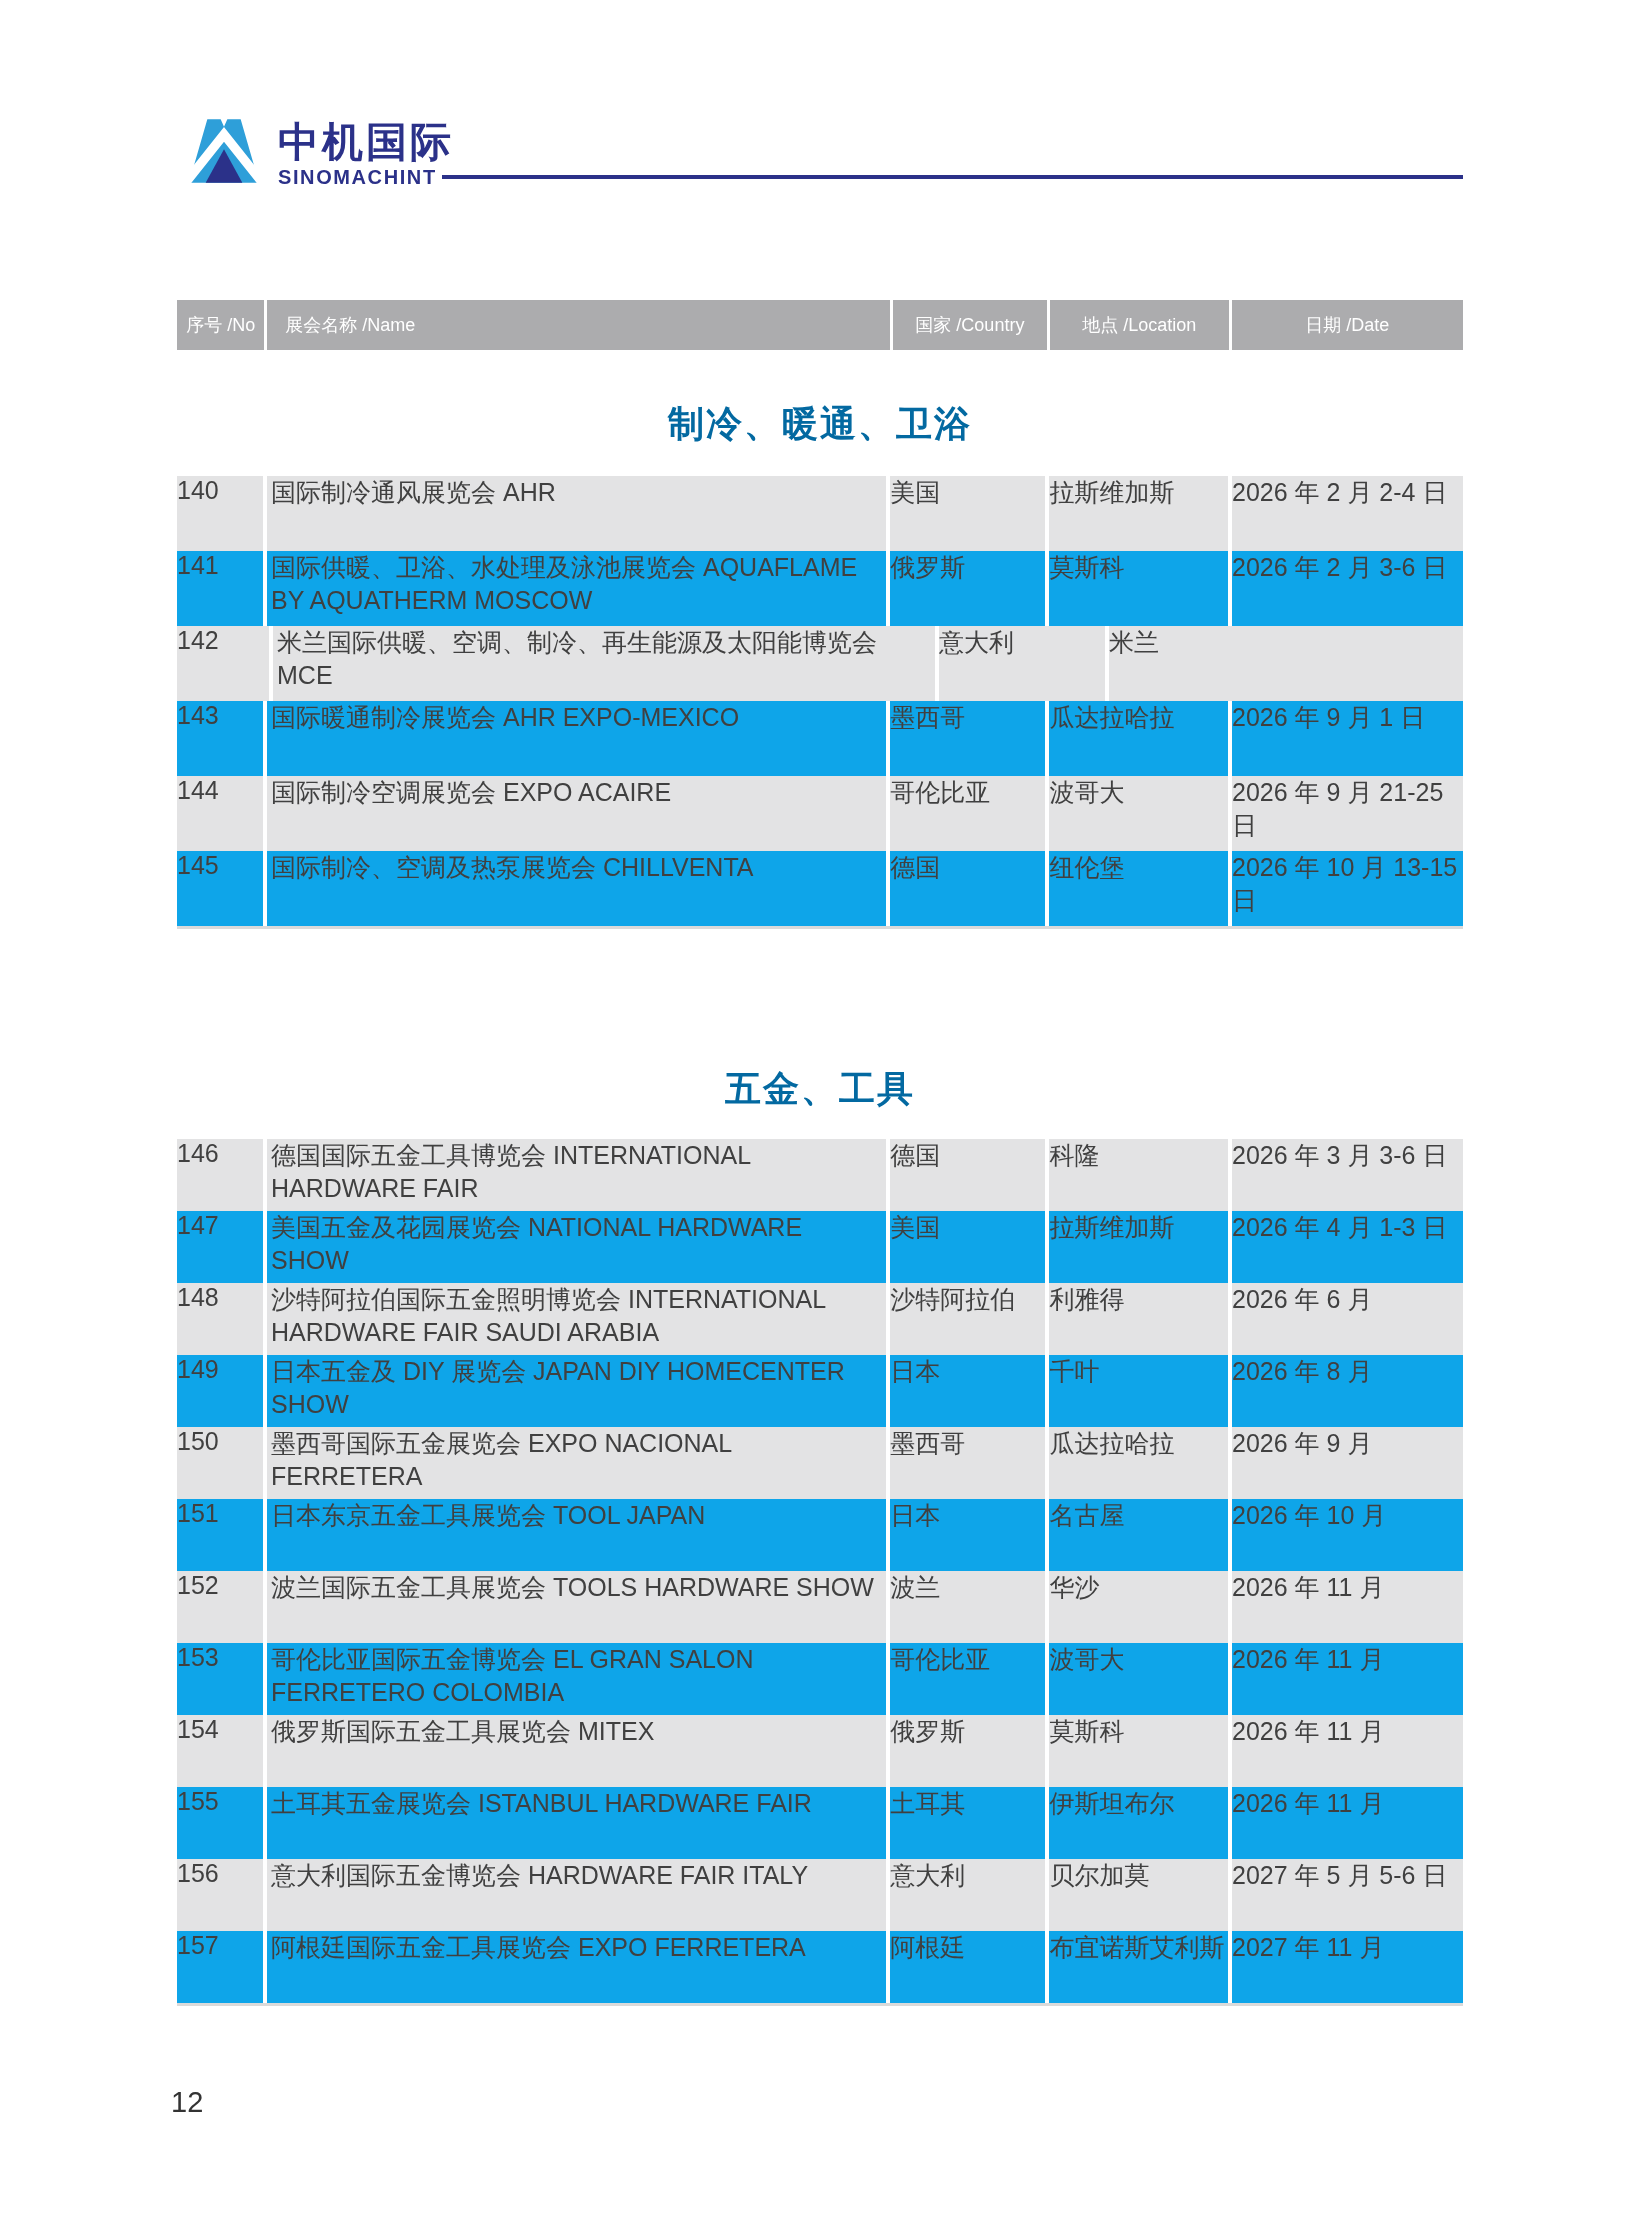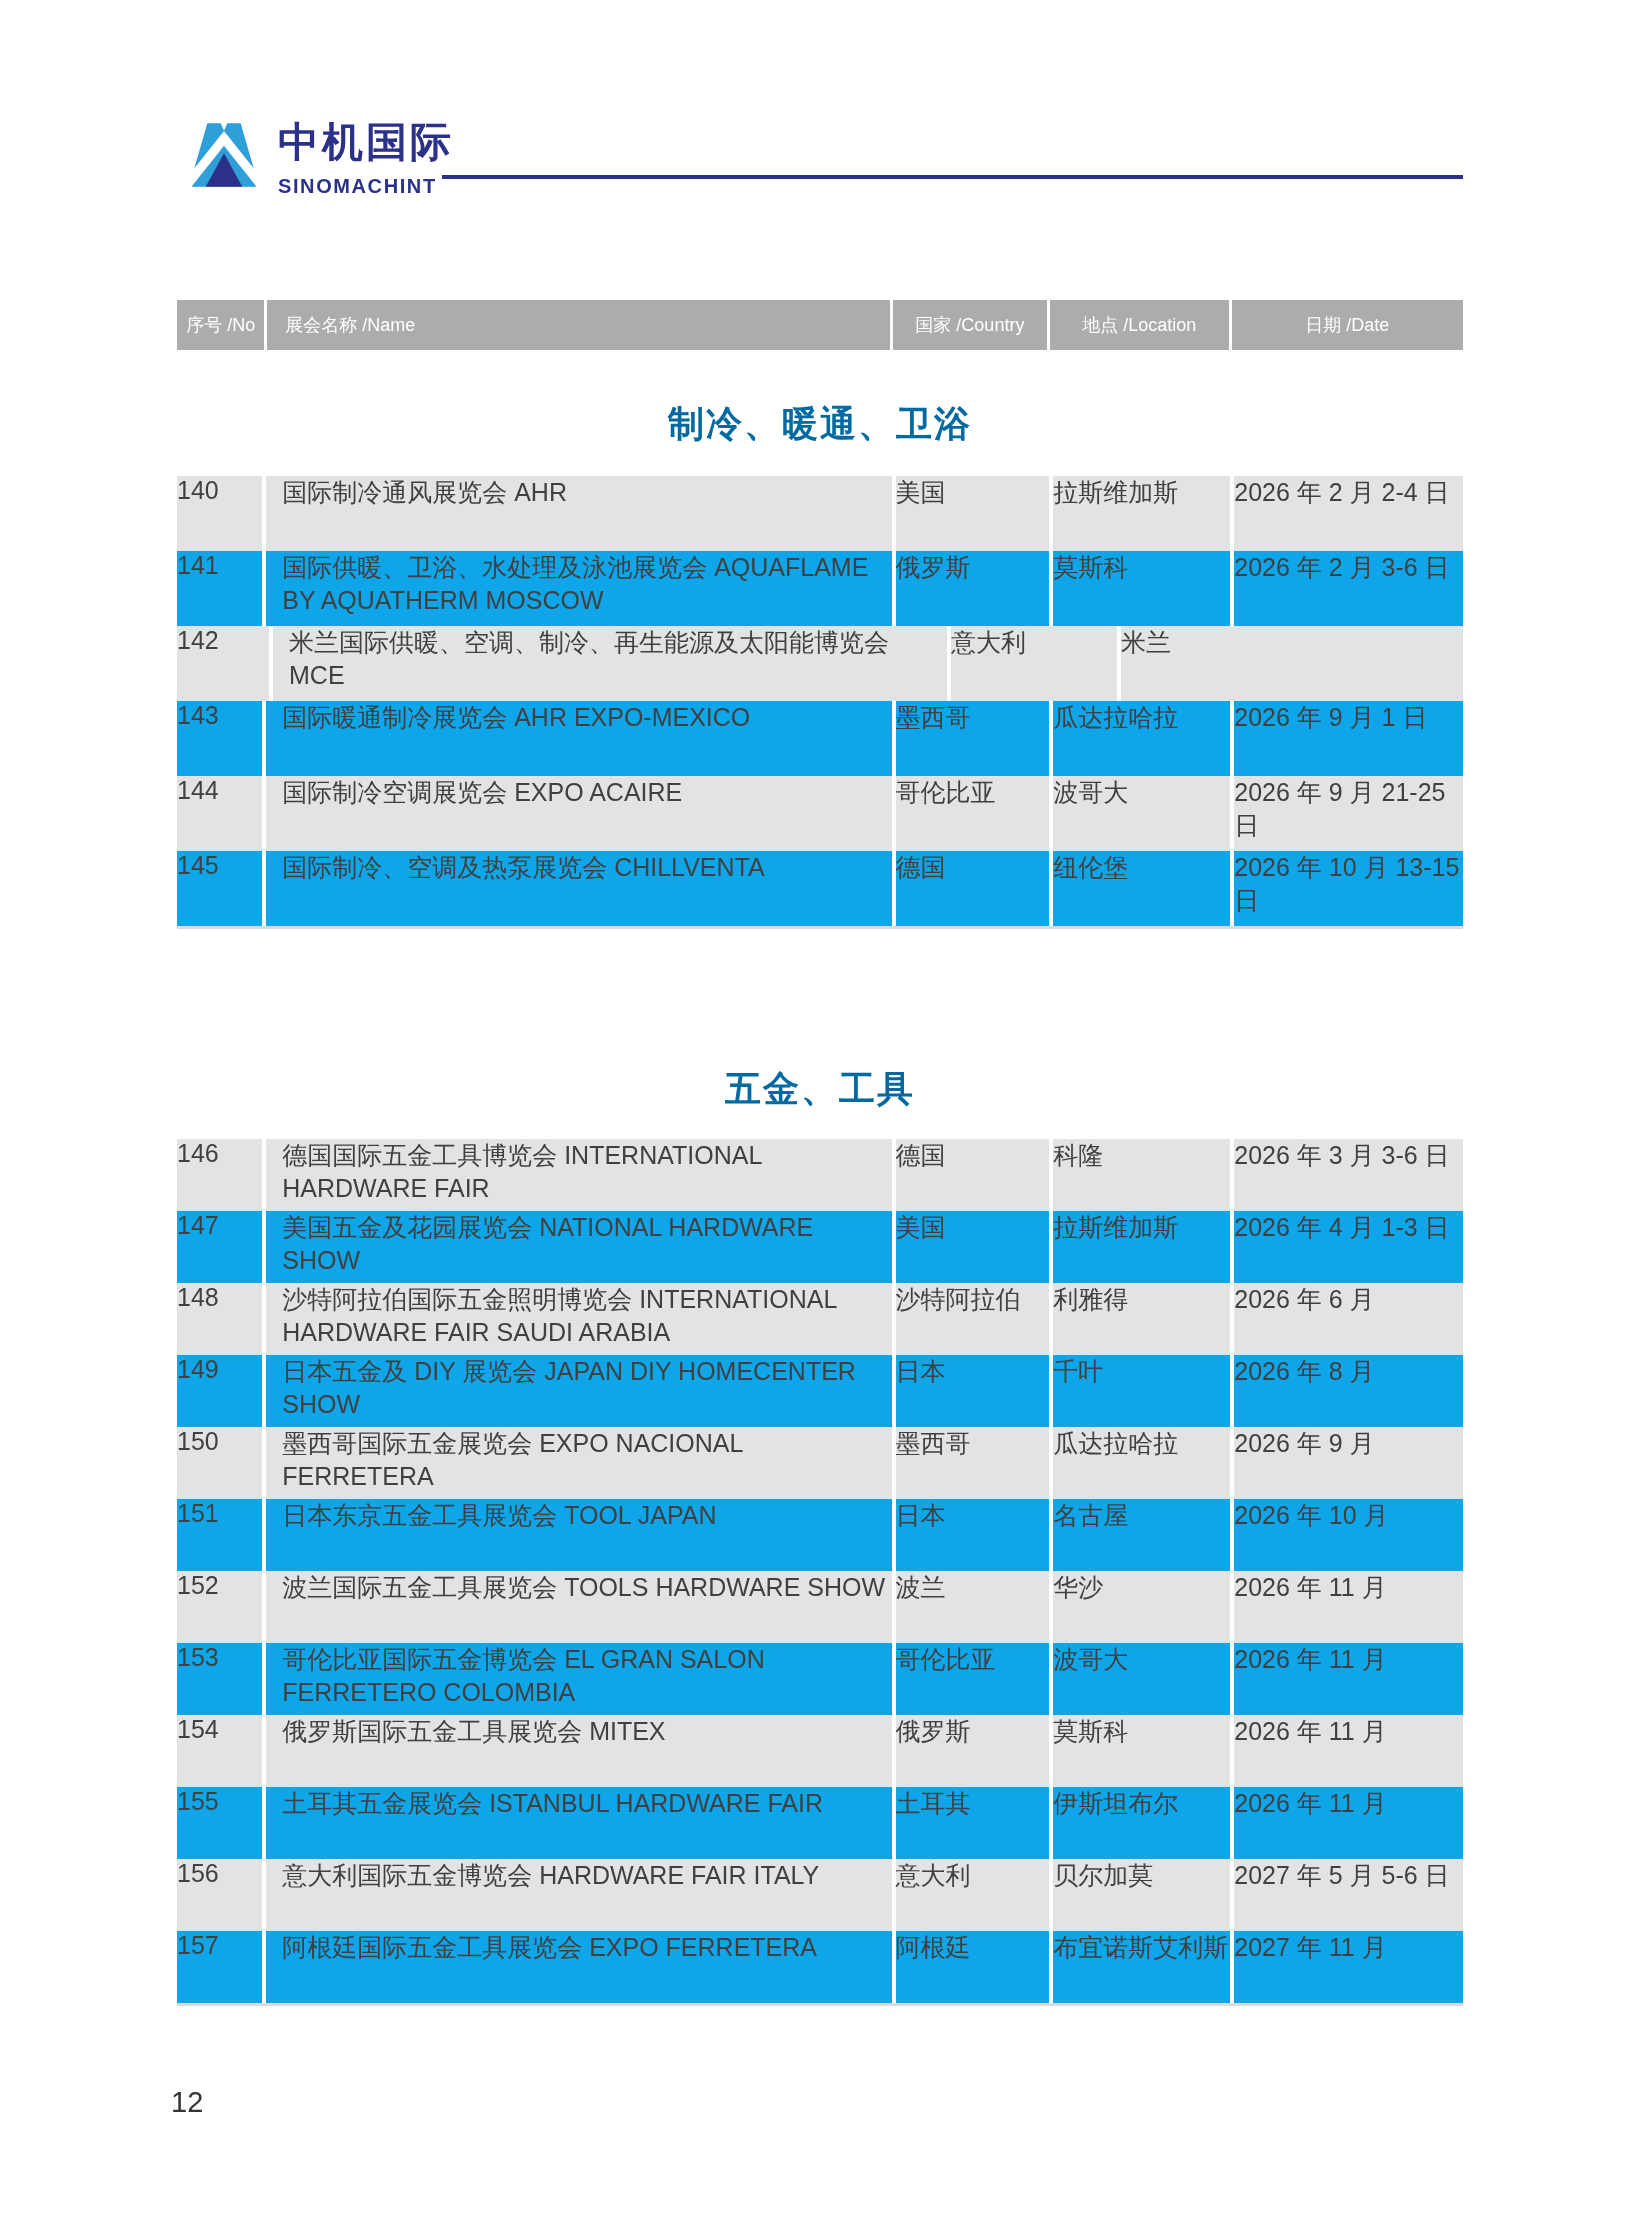--- a/index.html
+++ b/index.html
@@ -9,21 +9,21 @@
     background:#ffffff;
     font-family:"Liberation Sans","DejaVu Sans",sans-serif;
     color:#404040;
     overflow:hidden;
   }
   
   .logo{position:absolute;left:182px;top:114px;display:flex;align-items:center;}
   .logo-icon{width:84px;height:70px;display:block;}
   .logo-text{margin-left:12px;margin-top:8px;line-height:1;}
   .logo-zh{font-size:41px;font-weight:bold;color:#2B3189;letter-spacing:3px;}
-  .logo-en{font-size:20px;font-weight:bold;color:#2B3189;letter-spacing:1.6px;margin-top:13px;}
+  .logo-en{font-size:20px;font-weight:bold;color:#2B3189;letter-spacing:1.6px;margin-top:4px;}
   .header-rule{position:absolute;left:442px;top:175px;width:1021px;height:4px;background:#2B3189;}
   
   .thead{
     position:absolute;left:177px;top:300px;width:1286px;height:50px;
     display:flex;background:#ACACAE;color:#ffffff;font-size:18px;
   }
   .thead .cell{display:flex;align-items:center;box-sizing:border-box;}
   .cell.c-no{width:92px;justify-content:center;}
   .cell.c-name{width:658px;justify-content:flex-start;padding-left:18px;border-left:3px solid #fff;}
   .cell.c-country{width:166px;justify-content:center;border-left:3px solid #fff;}
@@ -39,21 +39,21 @@
   .title-1{top:1065px;}
   
   .tbody{position:absolute;left:177px;width:1286px;border-bottom:3px solid #DADADA;}
   .tbody-0{top:476px;}
   .tbody-1{top:1139px;}
   .row{display:flex;width:1286px;background:#0ea5e9;}
   .tbody-0 .row{height:75px;}
   .tbody-1 .row{height:72px;}
   .row:nth-child(odd){background:#E3E3E4;}
   .row .cell{font-size:25px;color:#404040;}
-  .row .c-name{flex-direction:column;align-items:flex-start;justify-content:center;padding-left:16px;}
+  .row .c-name{flex-direction:column;align-items:flex-start;justify-content:center;padding-left:4px;}
   .row .c-name .zh{line-height:33px;}
   .row .c-name .en{line-height:33px;}
   .row .c-date{justify-content:flex-start;}
   .row .cell{border-left-color:transparent;}
   .row .c-name,.row .c-country,.row .c-location,.row .c-date{border-left:4px solid #ffffff;}
   
   .page-number{position:absolute;left:171px;top:2086px;font-size:29px;color:#333333;}
 </style>
 </head>
 <body>

